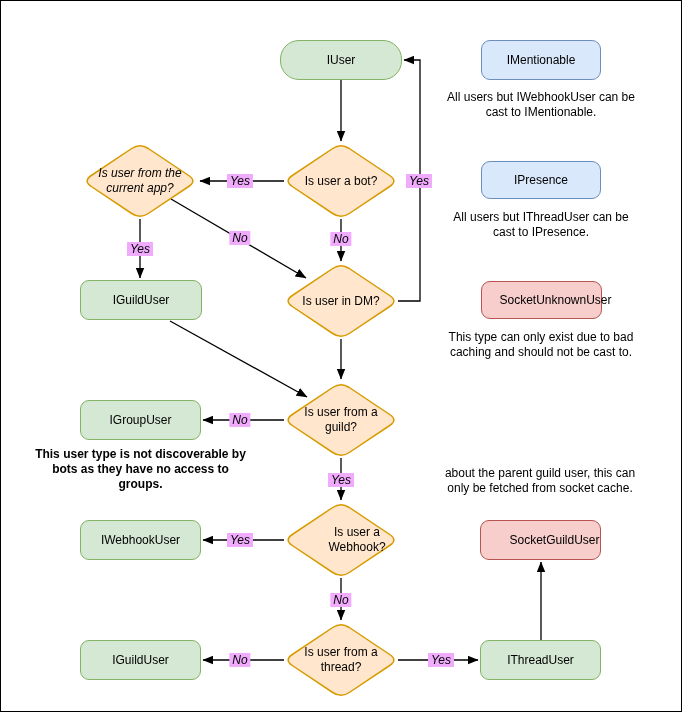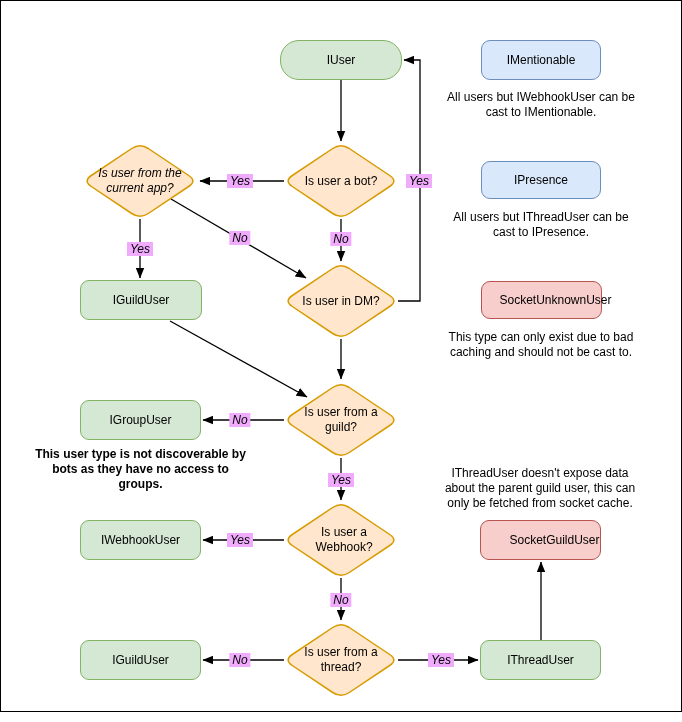--- a/index.html
+++ b/index.html
@@ -79,21 +79,21 @@
     <div>Is user from the</div>
     <div>current app?</div>
   </div>
   <div class="dlabel" style="left:341px;top:301px;">
     <div>Is user in DM?</div>
   </div>
   <div class="dlabel" style="left:341px;top:420px;">
     <div>Is user from a</div>
     <div>guild?</div>
   </div>
-  <div class="dlabel" style="left:344px;top:540px;text-align:center;">
+  <div class="dlabel" style="left:357px;top:540px;text-align:center;">
     <div>Is user a</div>
     <div>Webhook?</div>
   </div>
   <div class="dlabel" style="left:341px;top:660px;">
     <div>Is user from a</div>
     <div>thread?</div>
   </div>
 
   <div class="elabel" style="left:240px;top:181px;">Yes</div>
   <div class="elabel" style="left:341px;top:239px;">No</div>
@@ -118,17 +118,16 @@
   <div class="note" style="left:416px;top:330px;width:250px;">
     <div>This type can only exist due to bad</div>
     <div>caching and should not be cast to.</div>
   </div>
   <div class="note" style="left:24px;top:447px;width:233px;font-weight:bold;">
     <div>This user type is not discoverable by</div>
     <div>bots as they have no access to</div>
     <div>groups.</div>
   </div>
   <div class="note" style="left:415px;top:466px;width:250px;">
-    <div>IThreadUser doesn't expose data</div>
     <div>about the parent guild user, this can</div>
     <div>only be fetched from socket cache.</div>
   </div>
 </div>
 
 </body></html>

